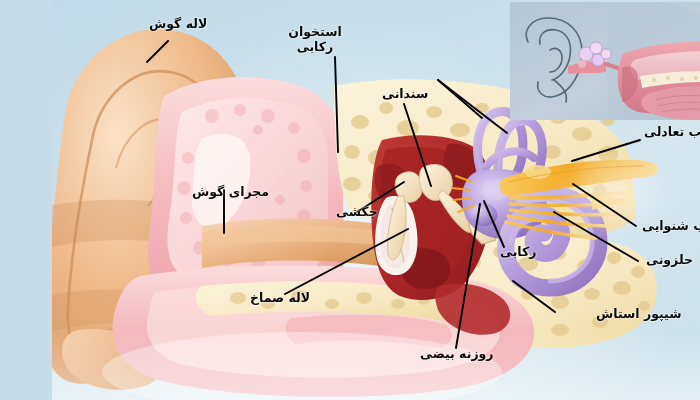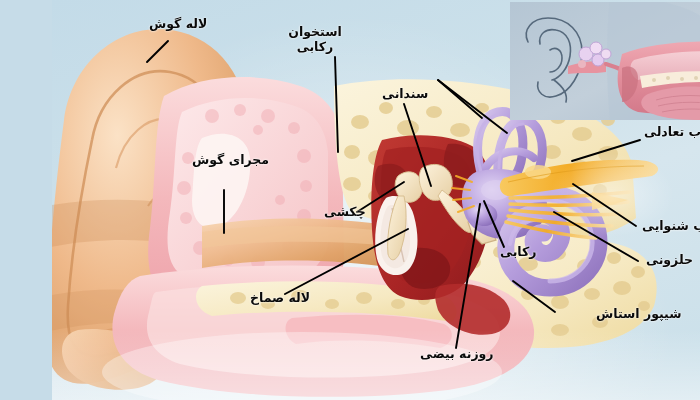--- a/index.html
+++ b/index.html
@@ -437,23 +437,23 @@
     </g>
   </svg>
 
   <div class="lbl" style="left:97px;top:16px;">لاله گوش</div>
 
   <div class="lbl" style="left:224px;top:24px;width:78px;white-space:normal;">استخوان رکابی</div>
 
 
   <div class="lbl" style="left:330px;top:86px;">سندانی</div>
 
-  <div class="lbl" style="left:140px;top:152px;">مجرای گوش</div>
-
-  <div class="lbl" style="left:272px;top:204px;text-align:center;">چکشی</div>
+  <div class="lbl" style="left:140px;top:184px;">مجرای گوش</div>
+
+  <div class="lbl" style="left:284px;top:204px;text-align:center;">چکشی</div>
 
   <div class="lbl" style="left:198px;top:290px;">لاله صماخ</div>
 
   <div class="lbl" style="left:448px;top:244px;">رکابی</div>
 
   <div class="lbl" style="left:368px;top:346px;">روزنه بیضی</div>
 
   <div class="lbl" style="left:502px;top:306px;margin-left:42px;">شیپور استاش</div>
 
   <div class="lbl" style="left:592px;top:124px;">اعصاب تعادلی</div>

